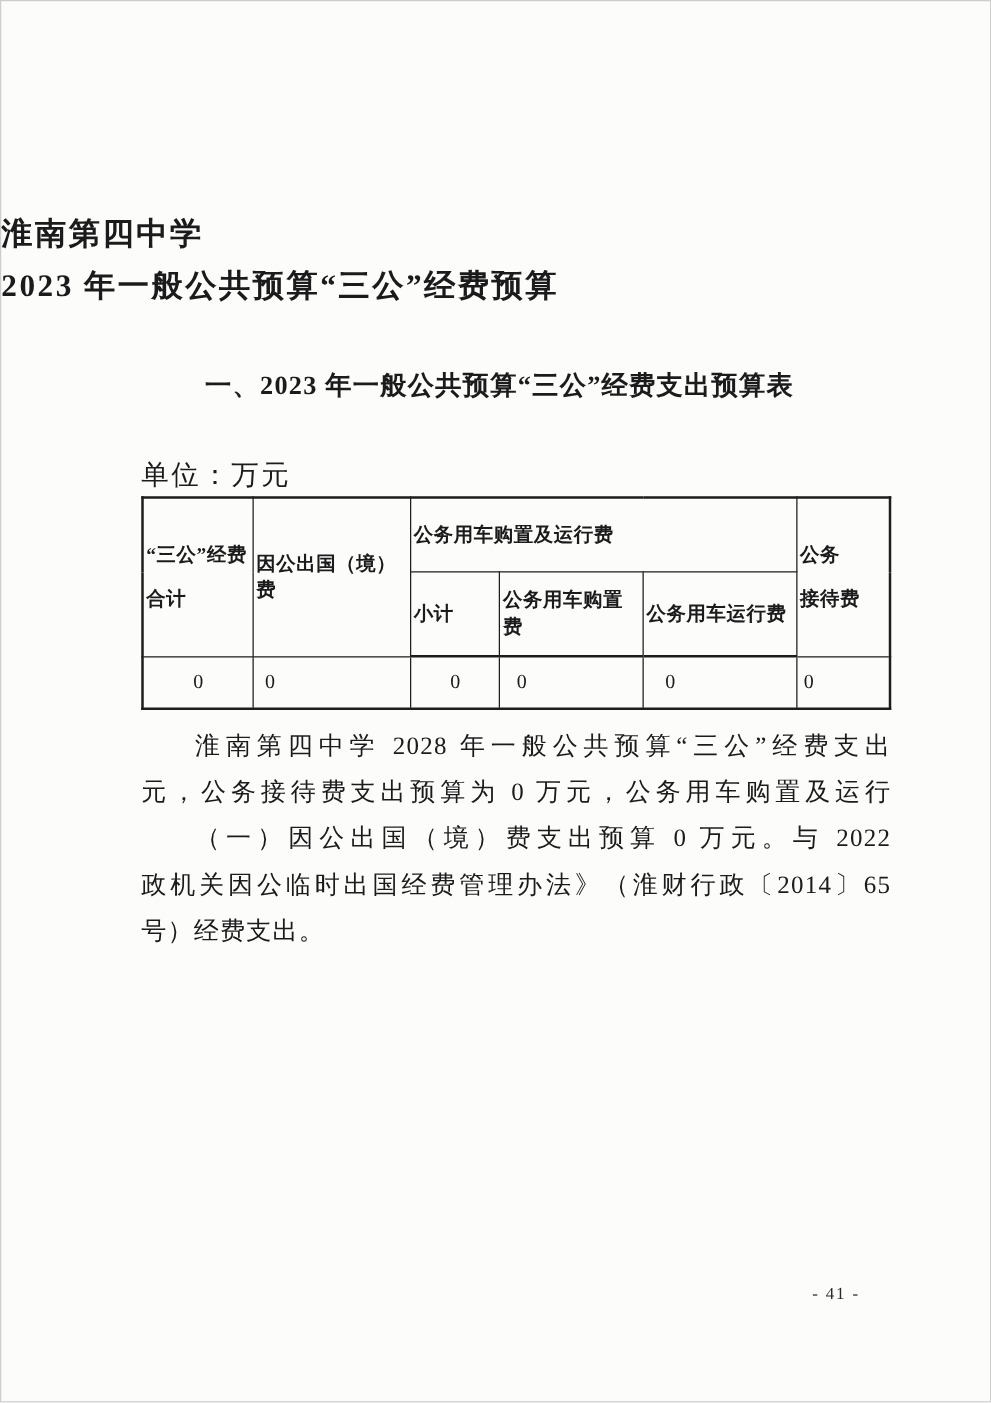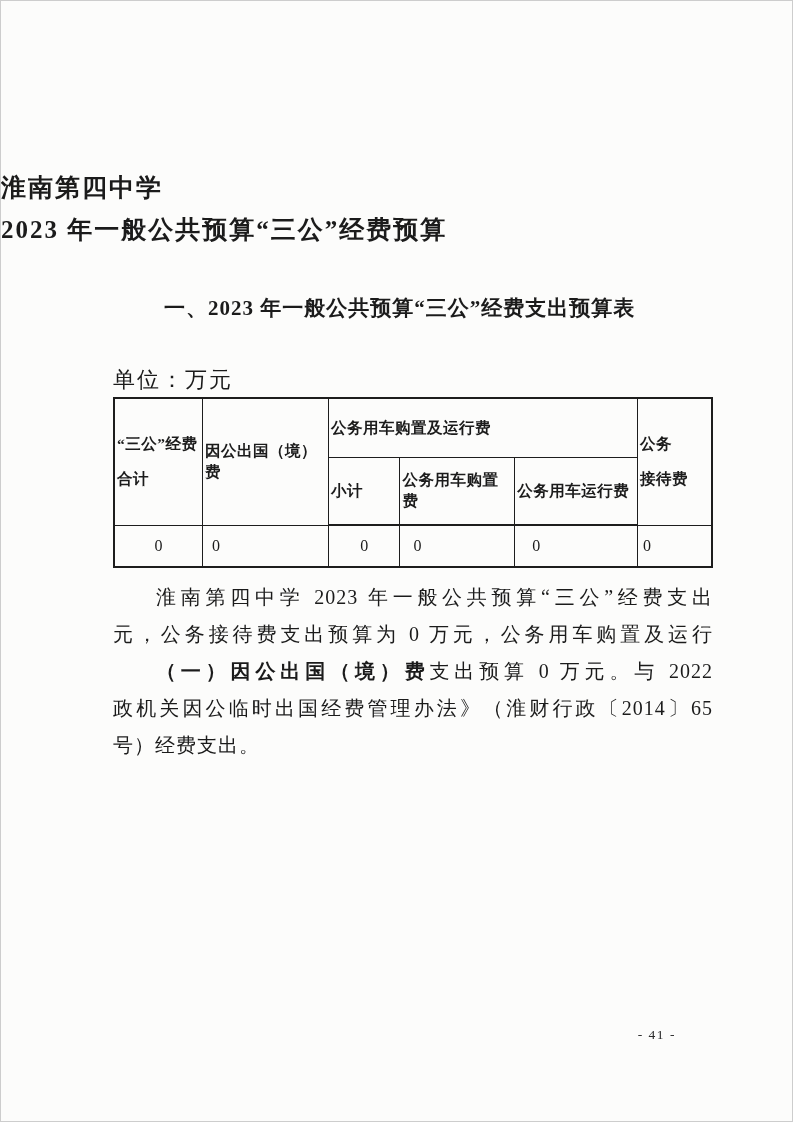--- a/index.html
+++ b/index.html
@@ -105,25 +105,25 @@
     line-height: 37px;
     letter-spacing: 1px;
     white-space: nowrap;
   }
   .bl.j {
     text-align: justify;
     text-align-last: justify;
     white-space: normal;
   }
   .bl.indent { text-indent: 43px; }
-  .bl .lead-bold { font-weight: bold; }
+  .bl .lead-bold { font-weight: normal; }
   .page-number {
     position: absolute;
     top: 1026px;
-    right: 116px;
+    right: 104px;
     font-size: 13.5px;
     letter-spacing: 1.5px;
     color: #2a2a2a;
   }
 </style>
 </head>
 <body>
 
 <div class="page">
 
@@ -173,21 +173,21 @@
           <td class="v-center">0</td>
           <td class="v-left2">0</td>
           <td class="v-left3">0</td>
           <td class="v-left4">0</td>
         </tr>
       </tbody>
     </table>
 
 
     <div class="bodytext">
-      <div class="bl j indent">淮南第四中学 2023 年一般公共预算“三公”经费支出</div>
+      <div class="bl j indent">淮南第四中学 2028 年一般公共预算“三公”经费支出</div>
       <div class="bl j">元，公务接待费支出预算为 0 万元，公务用车购置及运行</div>
 
       <div class="bl j indent">
         <span class="lead-bold">（一）因公出国（境）费</span><span>支出预算 0 万元。与 2022</span>
       </div>
       <div class="bl j">政机关因公临时出国经费管理办法》（淮财行政〔2014〕65</div>
       <div class="bl">号）经费支出。</div>
 
     </div>
 

